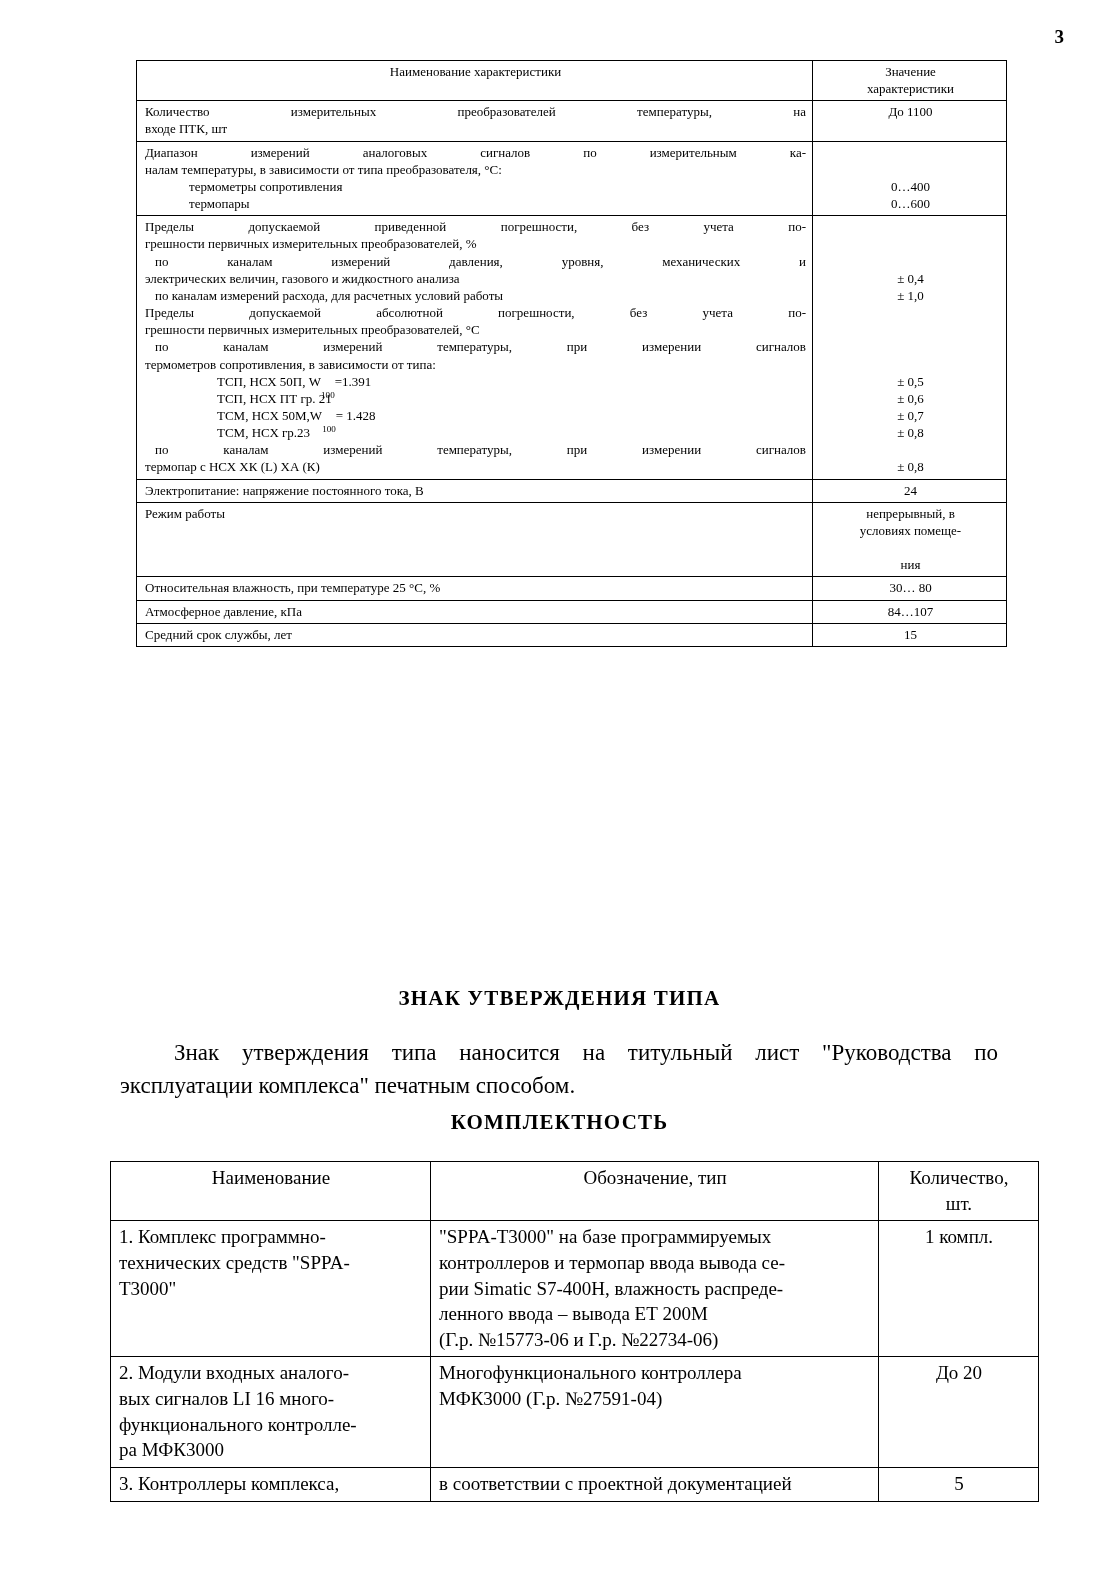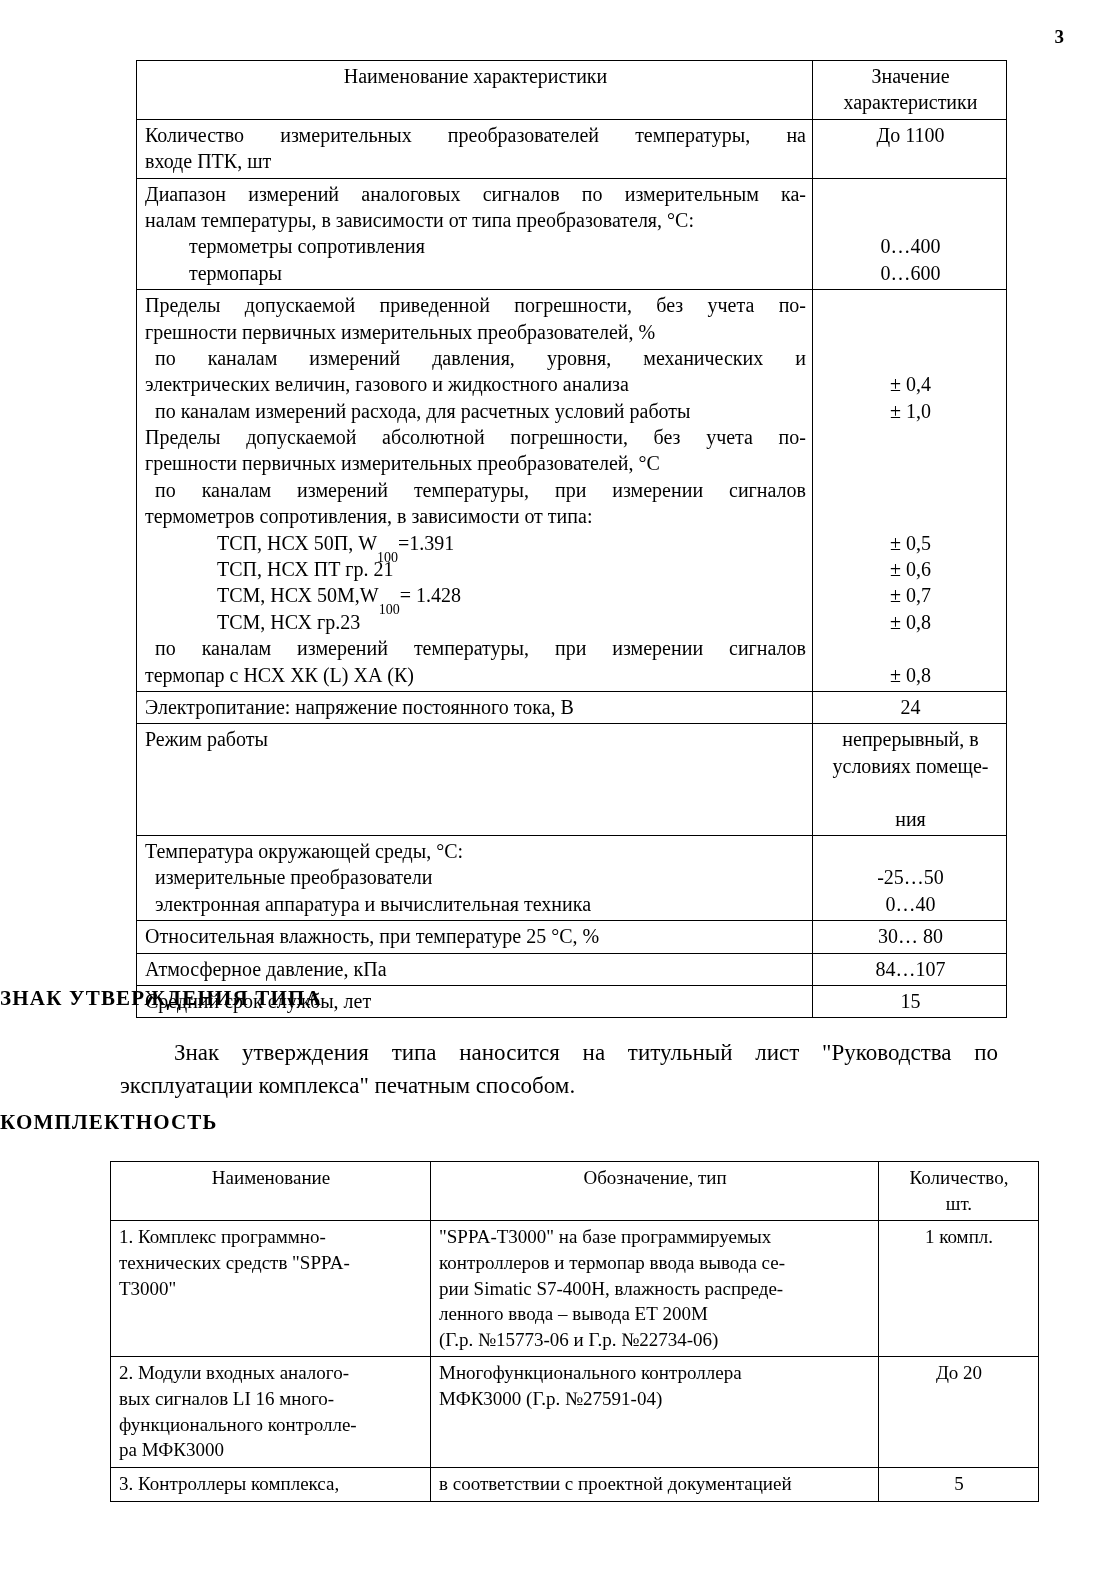--- a/index.html
+++ b/index.html
@@ -27,21 +27,21 @@
     right: 55px;
     font-size: 19px;
     font-weight: bold;
     font-family: "Liberation Serif", "DejaVu Serif", serif;
   }
 
   
   table.doc-table {
     border-collapse: collapse;
     table-layout: fixed;
-    font-size: 20px;
+    font-size: 13px;
     line-height: 1.32;
   }
   table.doc-table td,
   table.doc-table th {
     border: 1.6px solid #000;
     vertical-align: top;
     padding: 2px 6px 3px 8px;
     font-weight: normal;
   }
   #table-characteristics {
@@ -72,20 +72,21 @@
   .spacer-line { display: block; height: 1.32em; }
   sub { font-size: 0.7em; vertical-align: baseline; position: relative; top: 12px; }
 
   .val-stack { text-align: center; margin-left: 30px; }
   .val-stack .line { display: block; }
 
   
   .section-heading {
     position: absolute;
     width: 100%;
+    text-align: center;
     font-weight: bold;
     font-size: 21px;
     letter-spacing: 1.2px;
   }
   #heading-znak { top: 986px; }
   #heading-komplektnost { top: 1110px; }
 
   #paragraph-znak {
     position: absolute;
     left: 120px;
@@ -209,32 +210,20 @@
           <span class="spacer-line"></span>
         </td>
         <td class="val-cell val-stack val-top">
           <span class="line">непрерывный, в</span>
           <span class="line">условиях помеще-</span>
           <span class="spacer-line"></span>
           <span class="line">ния</span>
         </td>
       </tr>
 
-      <tr>
-        <td>
-          <span class="line">Температура окружающей среды, °С:</span>
-          <span class="line indent-sm">измерительные преобразователи</span>
-          <span class="line indent-sm">электронная аппаратура и вычислительная техника</span>
-        </td>
-        <td class="val-cell val-stack">
-          <span class="spacer-line"></span>
-          <span class="line">-25…50</span>
-          <span class="line">0…40</span>
-        </td>
-      </tr>
 
       <tr>
         <td>
           <span class="line">Относительная влажность, при температуре 25 °С, %</span>
         </td>
         <td class="val-cell">30… 80</td>
       </tr>
 
       <tr>
         <td>

